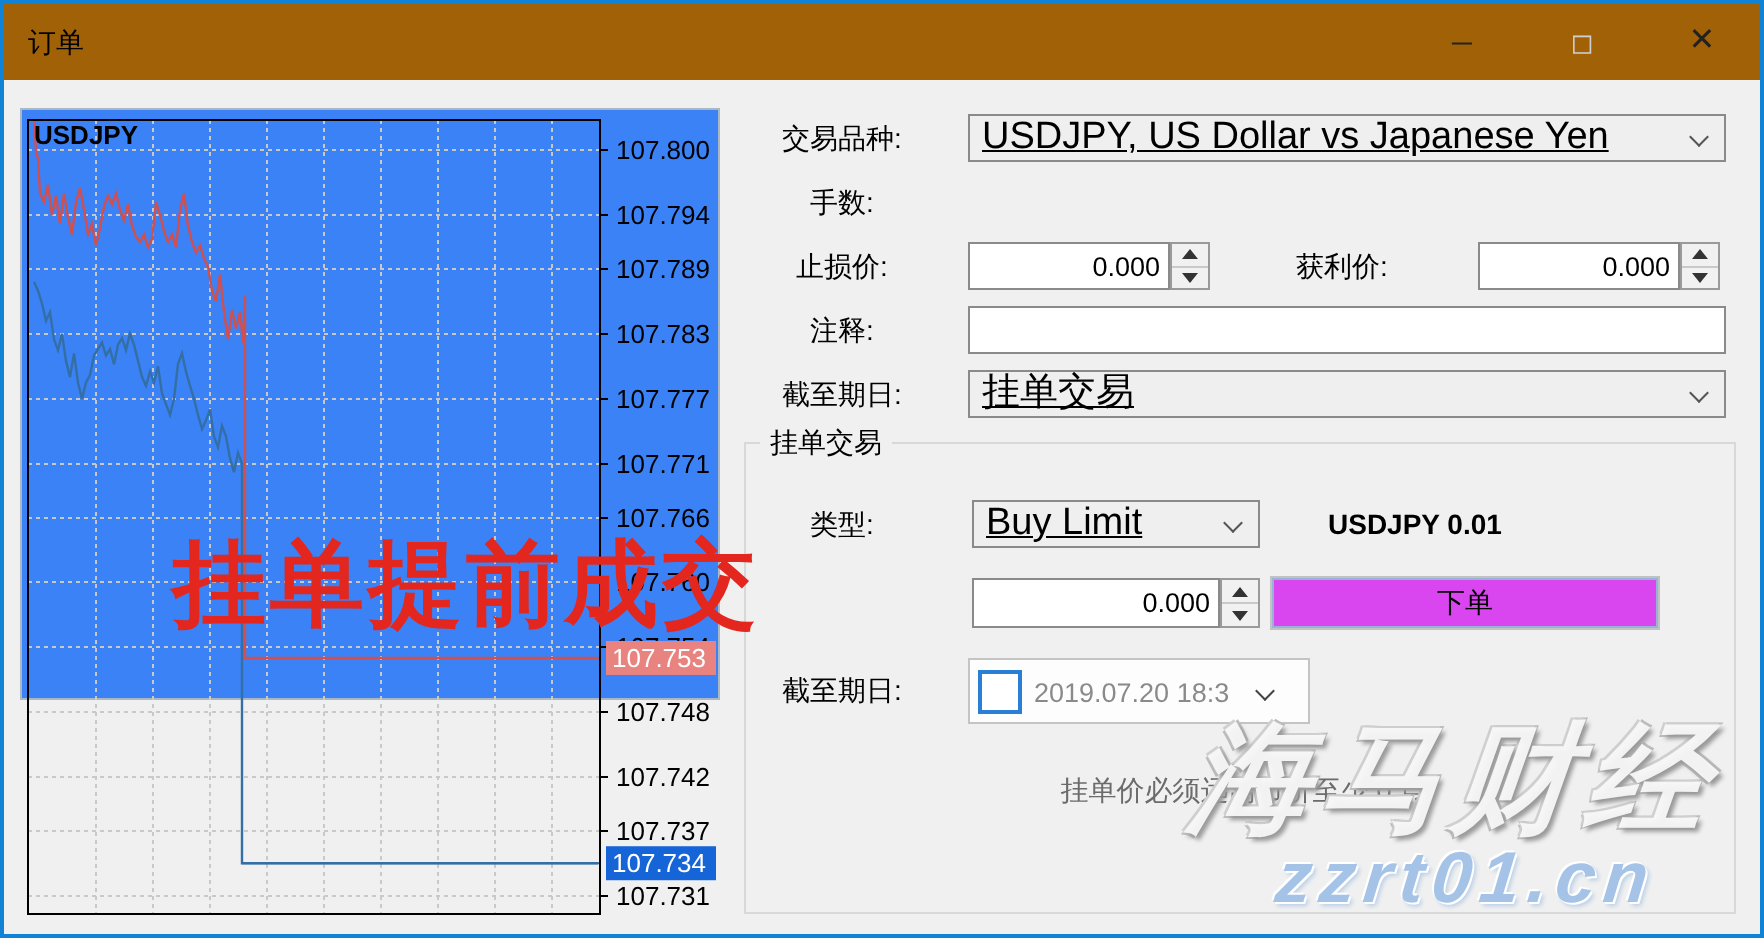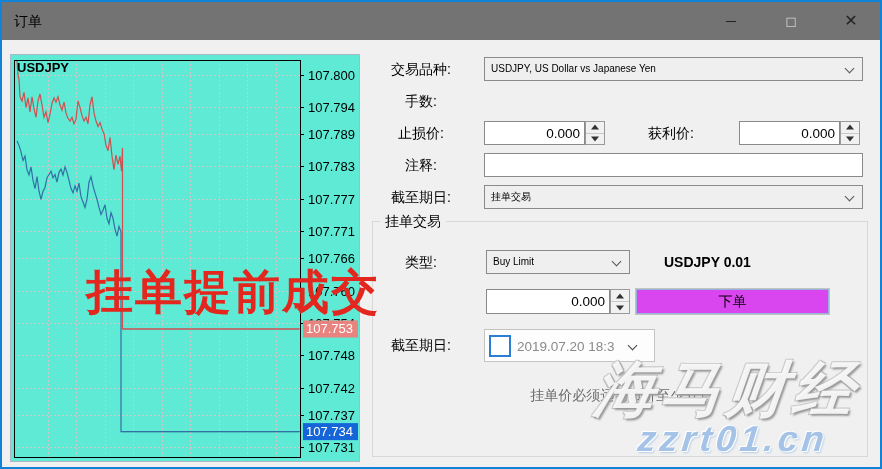--- a/index.html
+++ b/index.html
@@ -5,50 +5,50 @@
   * { box-sizing: border-box; margin: 0; padding: 0; }
   html,body { width: 882px; height: 469px; }
   body { font-family: "Liberation Sans", sans-serif; background: #e8e8e8; }
 
   .window {
     position: relative; width: 882px; height: 469px;
     background: #f0f0f0; border: 2px solid #1083d6; overflow: hidden;
   }
   .titlebar {
     position: absolute; left: 0; top: 0; right: 0; height: 38px;
-    background: #737373;
+    background: #a16207;
   }
   .title { position: absolute; left: 12px; top: 0; line-height: 38px; font-size: 14px; color: #000; }
   .winbtn { position: absolute; top: 0; height: 38px; width: 46px; text-align: center; line-height: 38px; font-size: 14px; color: #222; cursor: default; background: transparent; border: none; }
   .winbtn.min { left: 706px; }
   .winbtn.max { left: 766px; color: #cfcfcf; }
   .winbtn.close { left: 826px; font-size: 16px; }
 
   
   .chart-panel {
-    position: absolute; left: 8px; top: 52px; width: 350px; height: 408px;
-    background: #5eead4; border: 1px solid #a9b8c4;
+    position: absolute; left: 8px; top: 52px; width: 350px; height: 296px;
+    background: #3b82f6; border: 1px solid #a9b8c4;
   }
   .chart-panel svg { display: block; }
 
   .overlay-note {
     position: absolute; left: 84px; top: 264px; z-index: 5;
     font-size: 47px; font-weight: bold; color: #e3271e;
     letter-spacing: 2px; white-space: nowrap; line-height: 1.1;
     pointer-events: none;
   }
 
   
   .flabel { position: absolute; left: 360px; width: 118px; text-align: center; font-size: 14px; color: #000; }
   .lh24 { line-height: 24px; } .lh25 { line-height: 25px; } .lh33 { line-height: 33px; }
 
   .combo {
     position: absolute; height: 24px; border: 1px solid #8a8a8a; background: #efefef;
-    font-size: 10px; color: #000; padding: 0 22px 0 6px; line-height: 22px;
-    white-space: nowrap; overflow: hidden; cursor: default;
+    font-size: 19px; color: #000; padding: 0 22px 0 6px; line-height: 22px;
+    white-space: nowrap; overflow: hidden; cursor: default; text-decoration: underline;
   }
   .combo.white { background: #ffffff; }
   .chev {
     position: absolute; right: 9px; top: 7px; width: 7px; height: 7px;
     border-right: 1.5px solid #555; border-bottom: 1.5px solid #555;
     transform: rotate(45deg);
   }
   .textinput {
     position: absolute; height: 24px; border: 1px solid #8a8a8a; background: #fff;
     font-size: 13.5px; color: #000; padding: 0 4px; font-family: "Liberation Sans", sans-serif;

